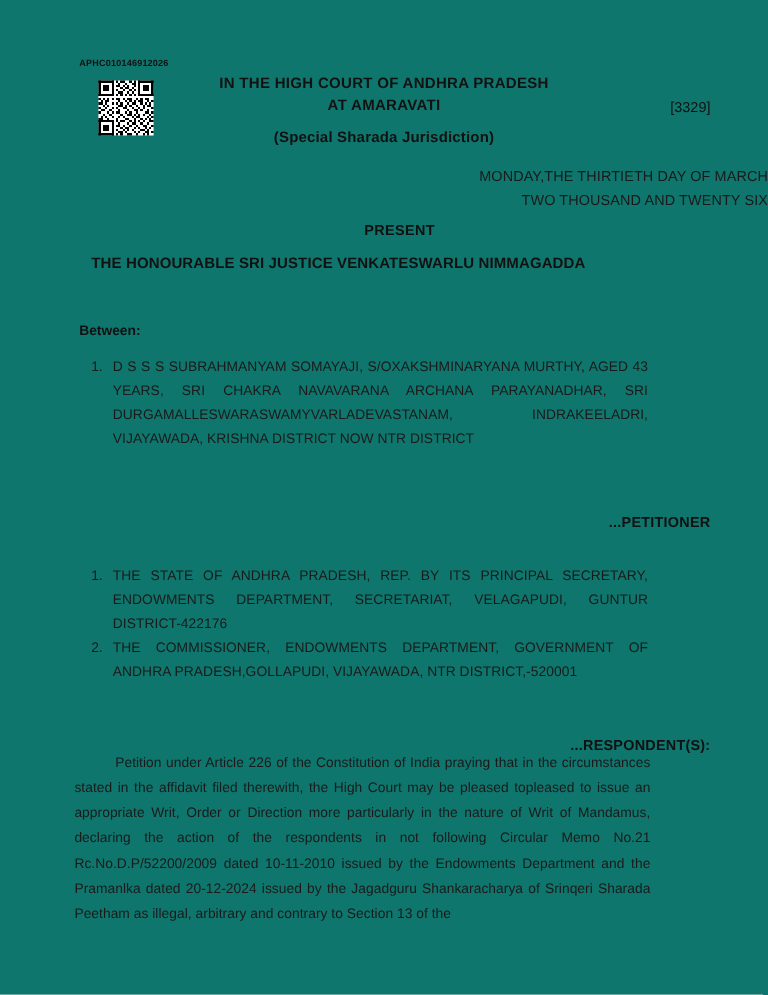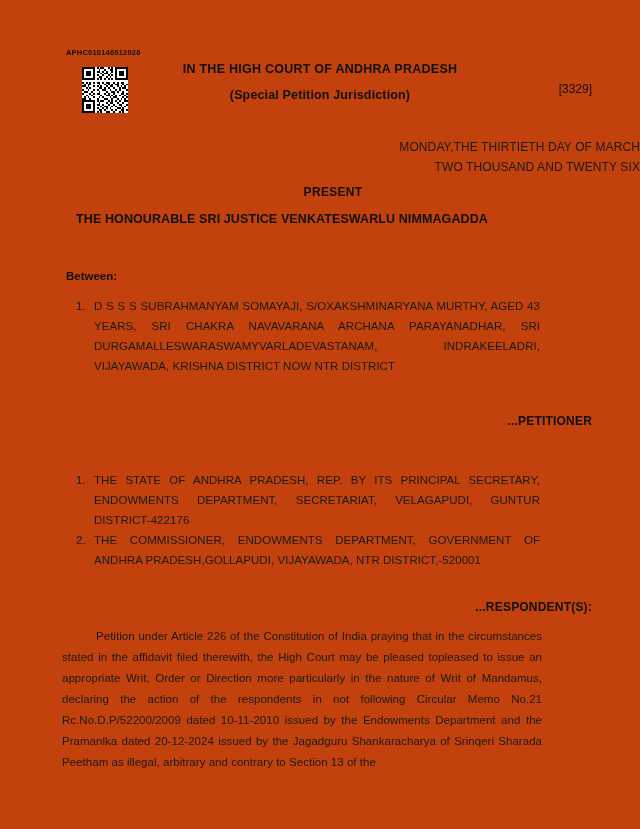--- a/index.html
+++ b/index.html
@@ -14,21 +14,21 @@
     overflow: hidden;
     font-family: "Liberation Sans", sans-serif;
     color: #1a1a1a;
     -webkit-font-smoothing: antialiased;
   }
 
   #page {
     position: relative;
     width: 640px;
     height: 829px;
-    background: #c2410c;
+    background: #0f766e;
     box-sizing: border-box;
   }
 
   
   .filing-code {
     position: absolute;
     left: 66px;
     top: 48px;
     font-size: 7.5px;
     font-weight: 700;
@@ -173,20 +173,21 @@
   #petitioner-list { top: 296px; }
   #respondent-list { top: 470px; }
 
   .role-label {
     position: absolute;
     right: 48px;
     font-size: 12px;
     font-weight: 700;
     letter-spacing: 0.2px;
     color: #111;
+    margin-top: 14px;
   }
   #petitioner-role { top: 414px; }
   #respondent-role { top: 600px; }
 
   .and-label {
     position: absolute;
     left: 0;
     top: 444px;
     width: 600px;
     text-align: center;
@@ -398,21 +399,22 @@
         <rect x="13" y="24" width="2" height="1"></rect>
           <rect x="17" y="24" width="1" height="1"></rect>
         <rect x="20" y="24" width="1" height="1"></rect>
           <rect x="22" y="24" width="1" height="1"></rect>
       </g>
     </svg>
   </div>
 
   <div class="header">
     <div class="court-line">IN THE HIGH COURT OF ANDHRA PRADESH</div>
-    <div class="jurisdiction">(Special Petition Jurisdiction)</div>
+    <div class="court-line">AT AMARAVATI</div>
+    <div class="jurisdiction">(Special Sharada Jurisdiction)</div>
   </div>
 
   <div class="page-marker">[3329]</div>
 
   <div class="date-block">
     <div class="date-line">MONDAY,THE  THIRTIETH DAY OF MARCH</div>
     <div class="date-line">TWO THOUSAND AND TWENTY SIX</div>
   </div>
 
   <div class="present">PRESENT</div>

